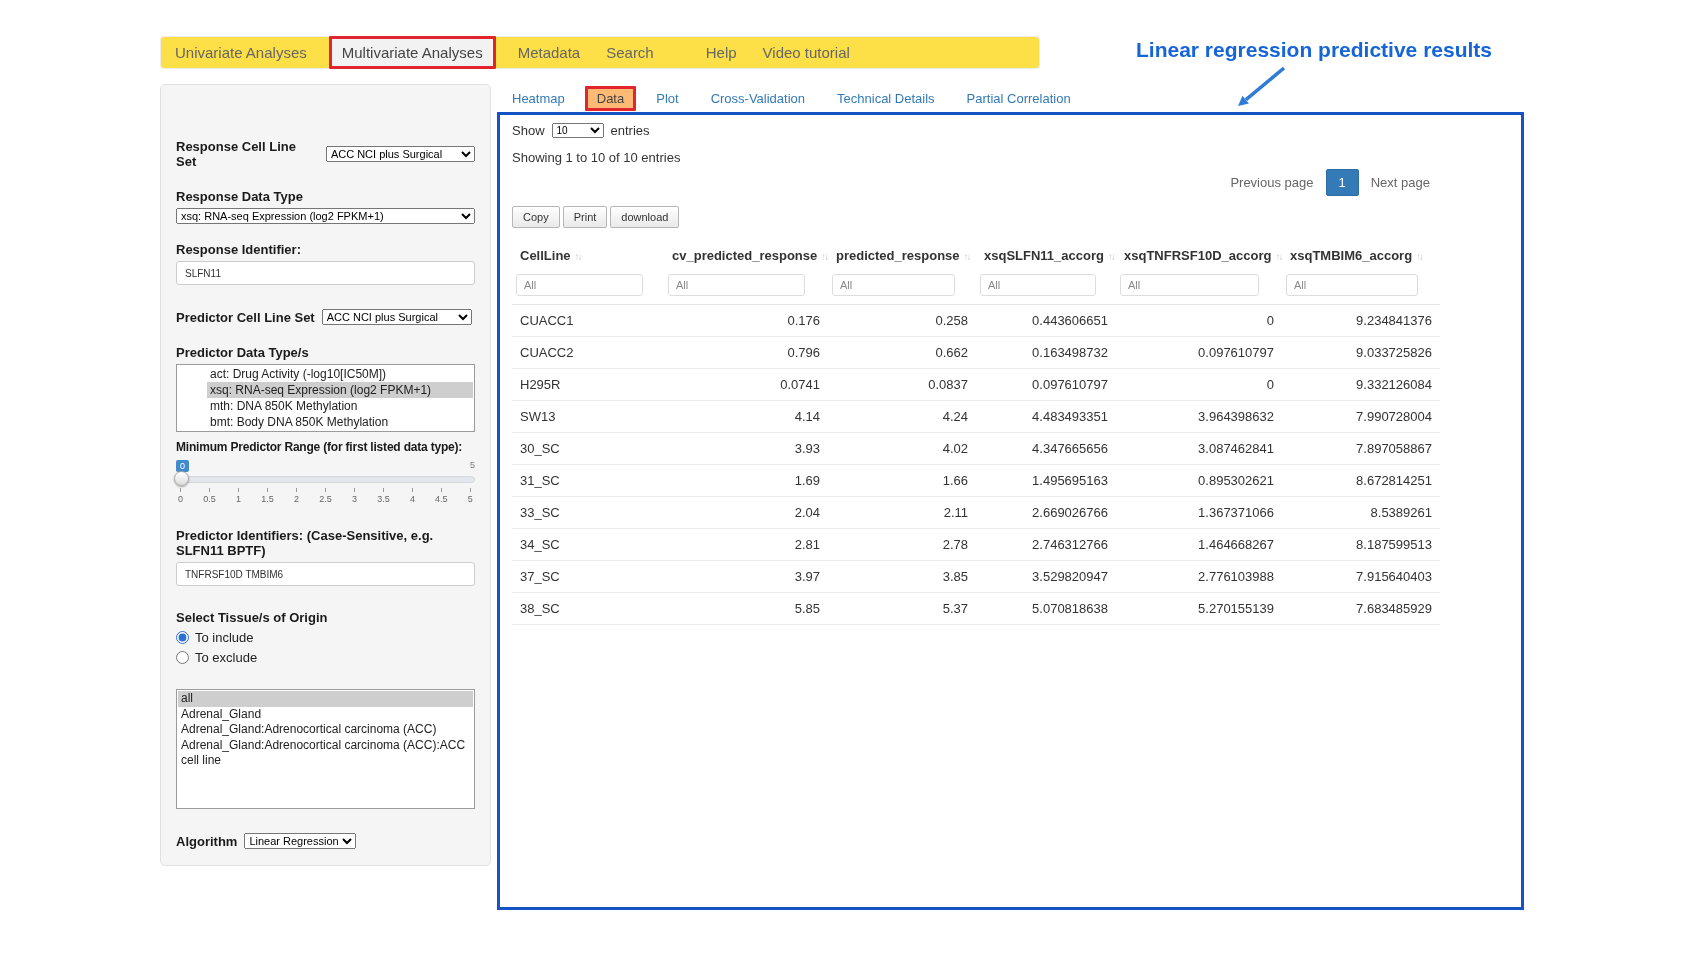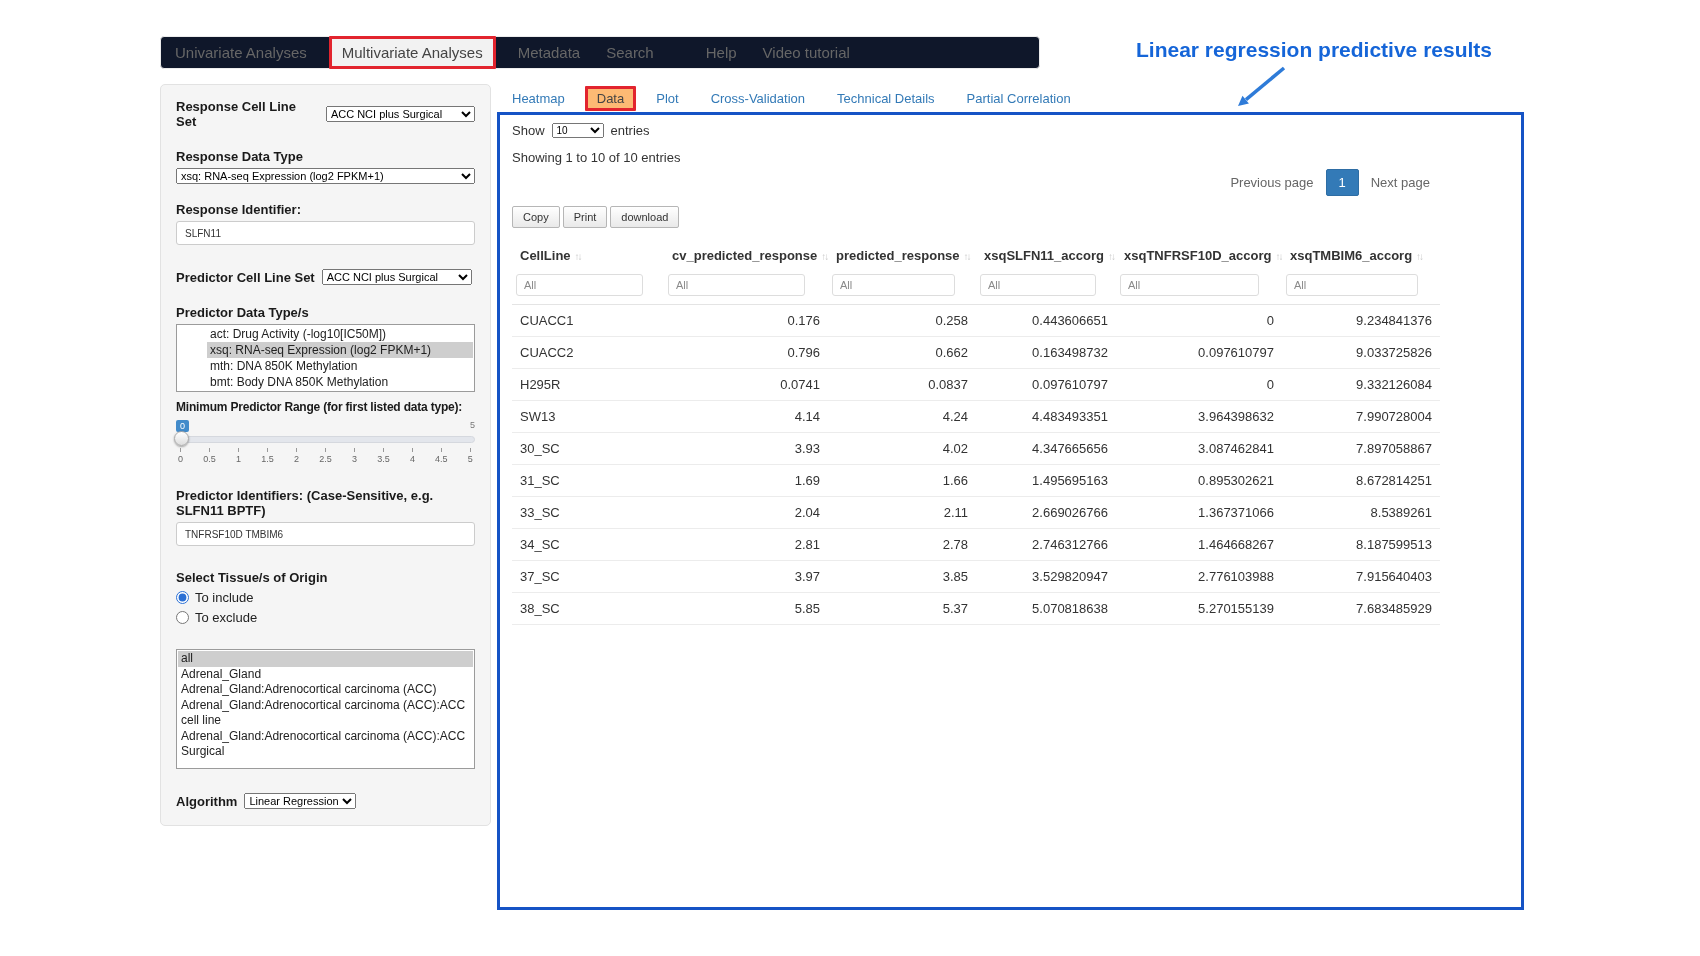--- a/index.html
+++ b/index.html
@@ -5,21 +5,21 @@
   * { box-sizing: border-box; }
   html,body { margin:0; padding:0; background:#fff; }
   .page {
     position:relative; width:1700px; height:956px; overflow:hidden;
     font-family:"Liberation Sans","DejaVu Sans",sans-serif; color:#333; background:#fff;
   }
 
   
   .navbar {
     position:absolute; left:160px; top:36px; width:880px; height:33px;
-    background:#0f172a; border:1px solid #ececec; border-radius:4px;
+    background:#fde047; border:1px solid #ececec; border-radius:4px;
     display:flex; align-items:center; padding:0 14px; gap:26px;
   }
   .nav-item { font-size:15px; color:#666; text-decoration:none; white-space:nowrap; cursor:pointer; }
   .nav-item.boxed { border:3px solid #e2242e; padding:5px 10px; margin:-9px -4px; color:#444; background:#f2f2f2; border-radius:1px; }
   .nav-item.gap-left { margin-left:26px; }
 
   
   .annotation {
     position:absolute; top:38px; right:208px;
     font-size:21px; font-weight:bold; color:#1565d8; white-space:nowrap;
@@ -27,21 +27,21 @@
   .annotation-arrow { position:absolute; left:1230px; top:64px; }
 
   
   .sidebar {
     position:absolute; left:160px; top:84px; width:331px; min-height:716px;
     background:#f5f5f5; border:1px solid #e2e2e2; border-radius:5px;
     padding:14px 15px 16px 15px; font-size:13px; color:#222;
   }
   .lbl { font-weight:bold; color:#1a1a1a; font-size:13px; }
   .lbl.small { font-size:12px; letter-spacing:-0.2px; white-space:nowrap; }
-  .inline-row { display:flex; align-items:center; gap:7px; }
+  .inline-row { display:flex; align-items:center; gap:7px;margin-top:40px; }
   .sel { font-size:11px; font-family:inherit; max-width:100%; }
   .sel.mid { width:150px; }
   .sel.full { width:100%; margin-top:4px; }
   .txt {
     width:100%; height:24px; margin-top:4px; padding:2px 8px;
     border:1px solid #ccc; border-radius:3px; font-size:10px; color:#333; background:#fff; font-family:inherit;
   }
   .mt6{margin-top:18px;} .mt8{margin-top:8px;} .mt20{margin-top:20px;} .mt24{margin-top:24px;}
   .listbox {
     margin-top:4px; background:#fff; border:1px solid #9b9b9b; padding:1px;
@@ -243,21 +243,20 @@
         <span>To exclude</span>
       </div>
     </div>
 
     <div class="mt24">
       <div class="listbox tissues">
         <div class="opt selected">all</div>
         <div class="opt">Adrenal_Gland</div>
         <div class="opt">Adrenal_Gland:Adrenocortical carcinoma (ACC)</div>
         <div class="opt">Adrenal_Gland:Adrenocortical carcinoma (ACC):ACC cell line</div>
-        <div class="opt">Adrenal_Gland:Adrenocortical carcinoma (ACC):ACC Surgical</div>
       </div>
     </div>
 
     <div class="inline-row mt24">
       <span class="lbl">Algorithm</span>
       <select class="sel">
         <option>Linear Regression</option>
       </select>
     </div>
 

